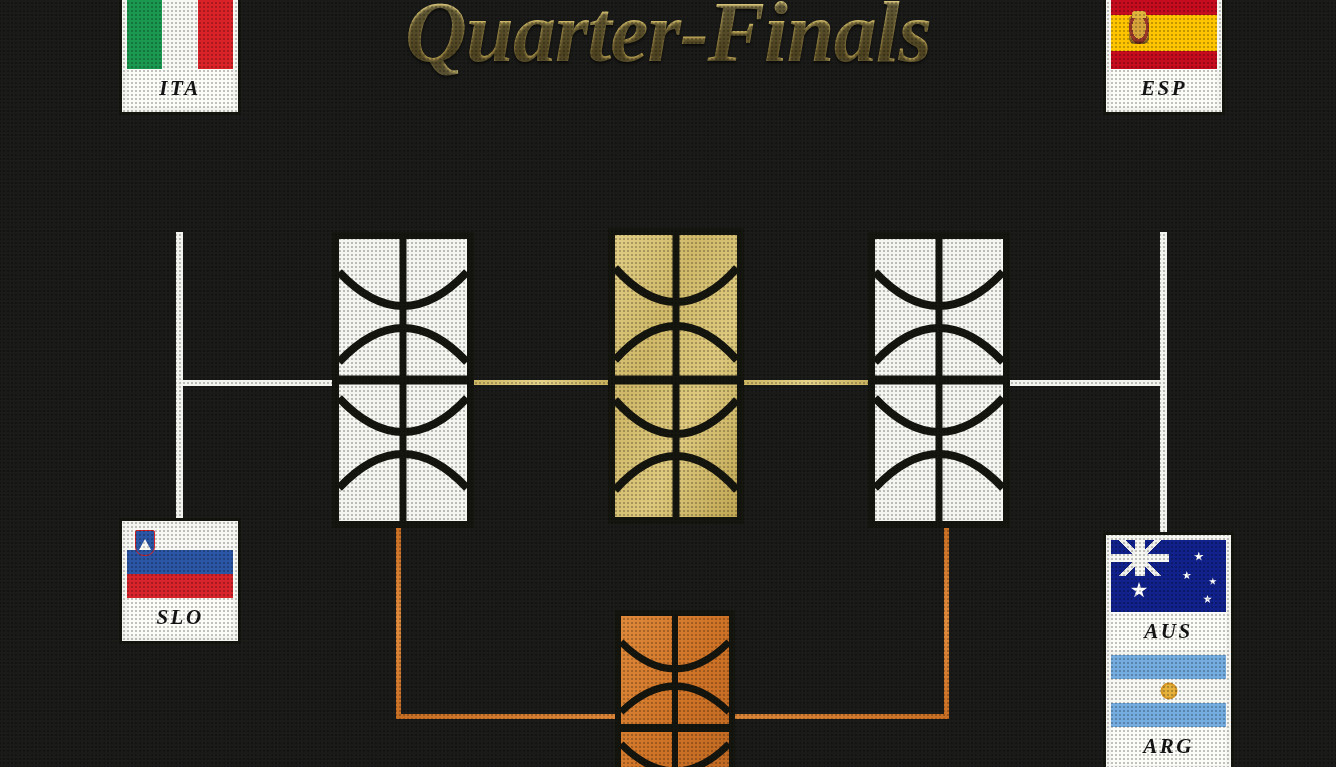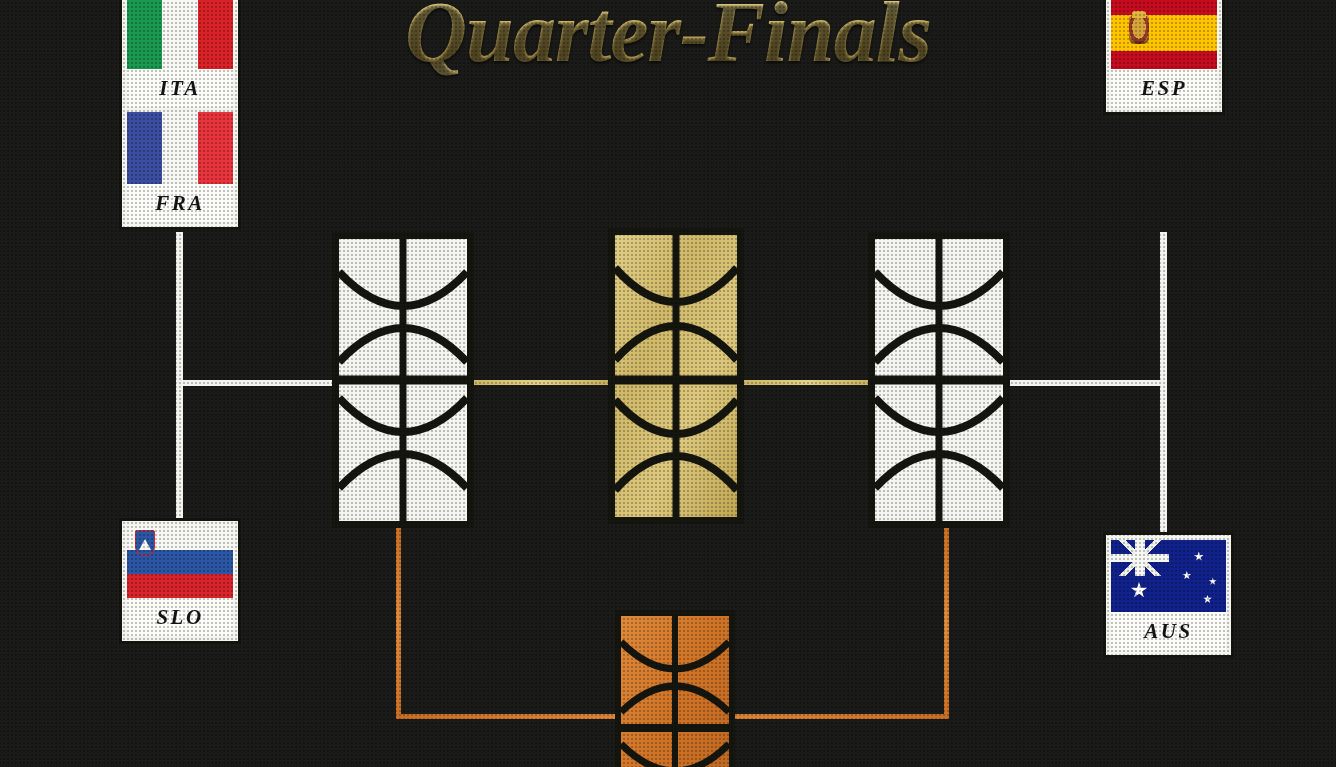--- a/index.html
+++ b/index.html
@@ -216,24 +216,20 @@
       <path d="M6 134 Q60 188 114 134" fill="none" stroke="#15150f" stroke-width="7"></path>
       <path d="M6 206 Q60 152 114 206" fill="none" stroke="#15150f" stroke-width="7"></path>
     </svg>
   </div>
 
   <div class="card" style="left:122px; top:-8px; width:116px;">
     <div class="slot">
       <div class="flag f-ita"></div>
       <div class="abbr">ITA</div>
     </div>
-    <div class="slot">
-      <div class="flag f-fra"></div>
-      <div class="abbr">FRA</div>
-    </div>
   </div>
 
   <div class="card" style="left:122px; top:521px; width:116px;align-items:center;">
     <div class="slot">
       <div class="flag f-slo">
         <span class="slo-crest"></span>
       </div>
       <div class="abbr">SLO</div>
     </div>
   </div>
@@ -252,17 +248,23 @@
       <div class="flag f-aus">
         <span class="aus-uj"></span>
         <span class="star" style="left:17%;top:58%;width:17px;height:17px;"></span>
         <span class="star" style="left:72%;top:16%;width:10px;height:10px;"></span>
         <span class="star" style="left:62%;top:43%;width:9px;height:9px;"></span>
         <span class="star" style="left:85%;top:52%;width:8px;height:8px;"></span>
         <span class="star" style="left:80%;top:76%;width:9px;height:9px;"></span>
       </div>
       <div class="abbr">AUS</div>
     </div>
+    <div class="slot">
+      <div class="flag f-arg">
+        <span class="arg-sun"></span>
+      </div>
+      <div class="abbr">ARG</div>
+    </div>
   </div>
 
 </div>
 
 <div id="grain"></div>
 
 </body></html>

